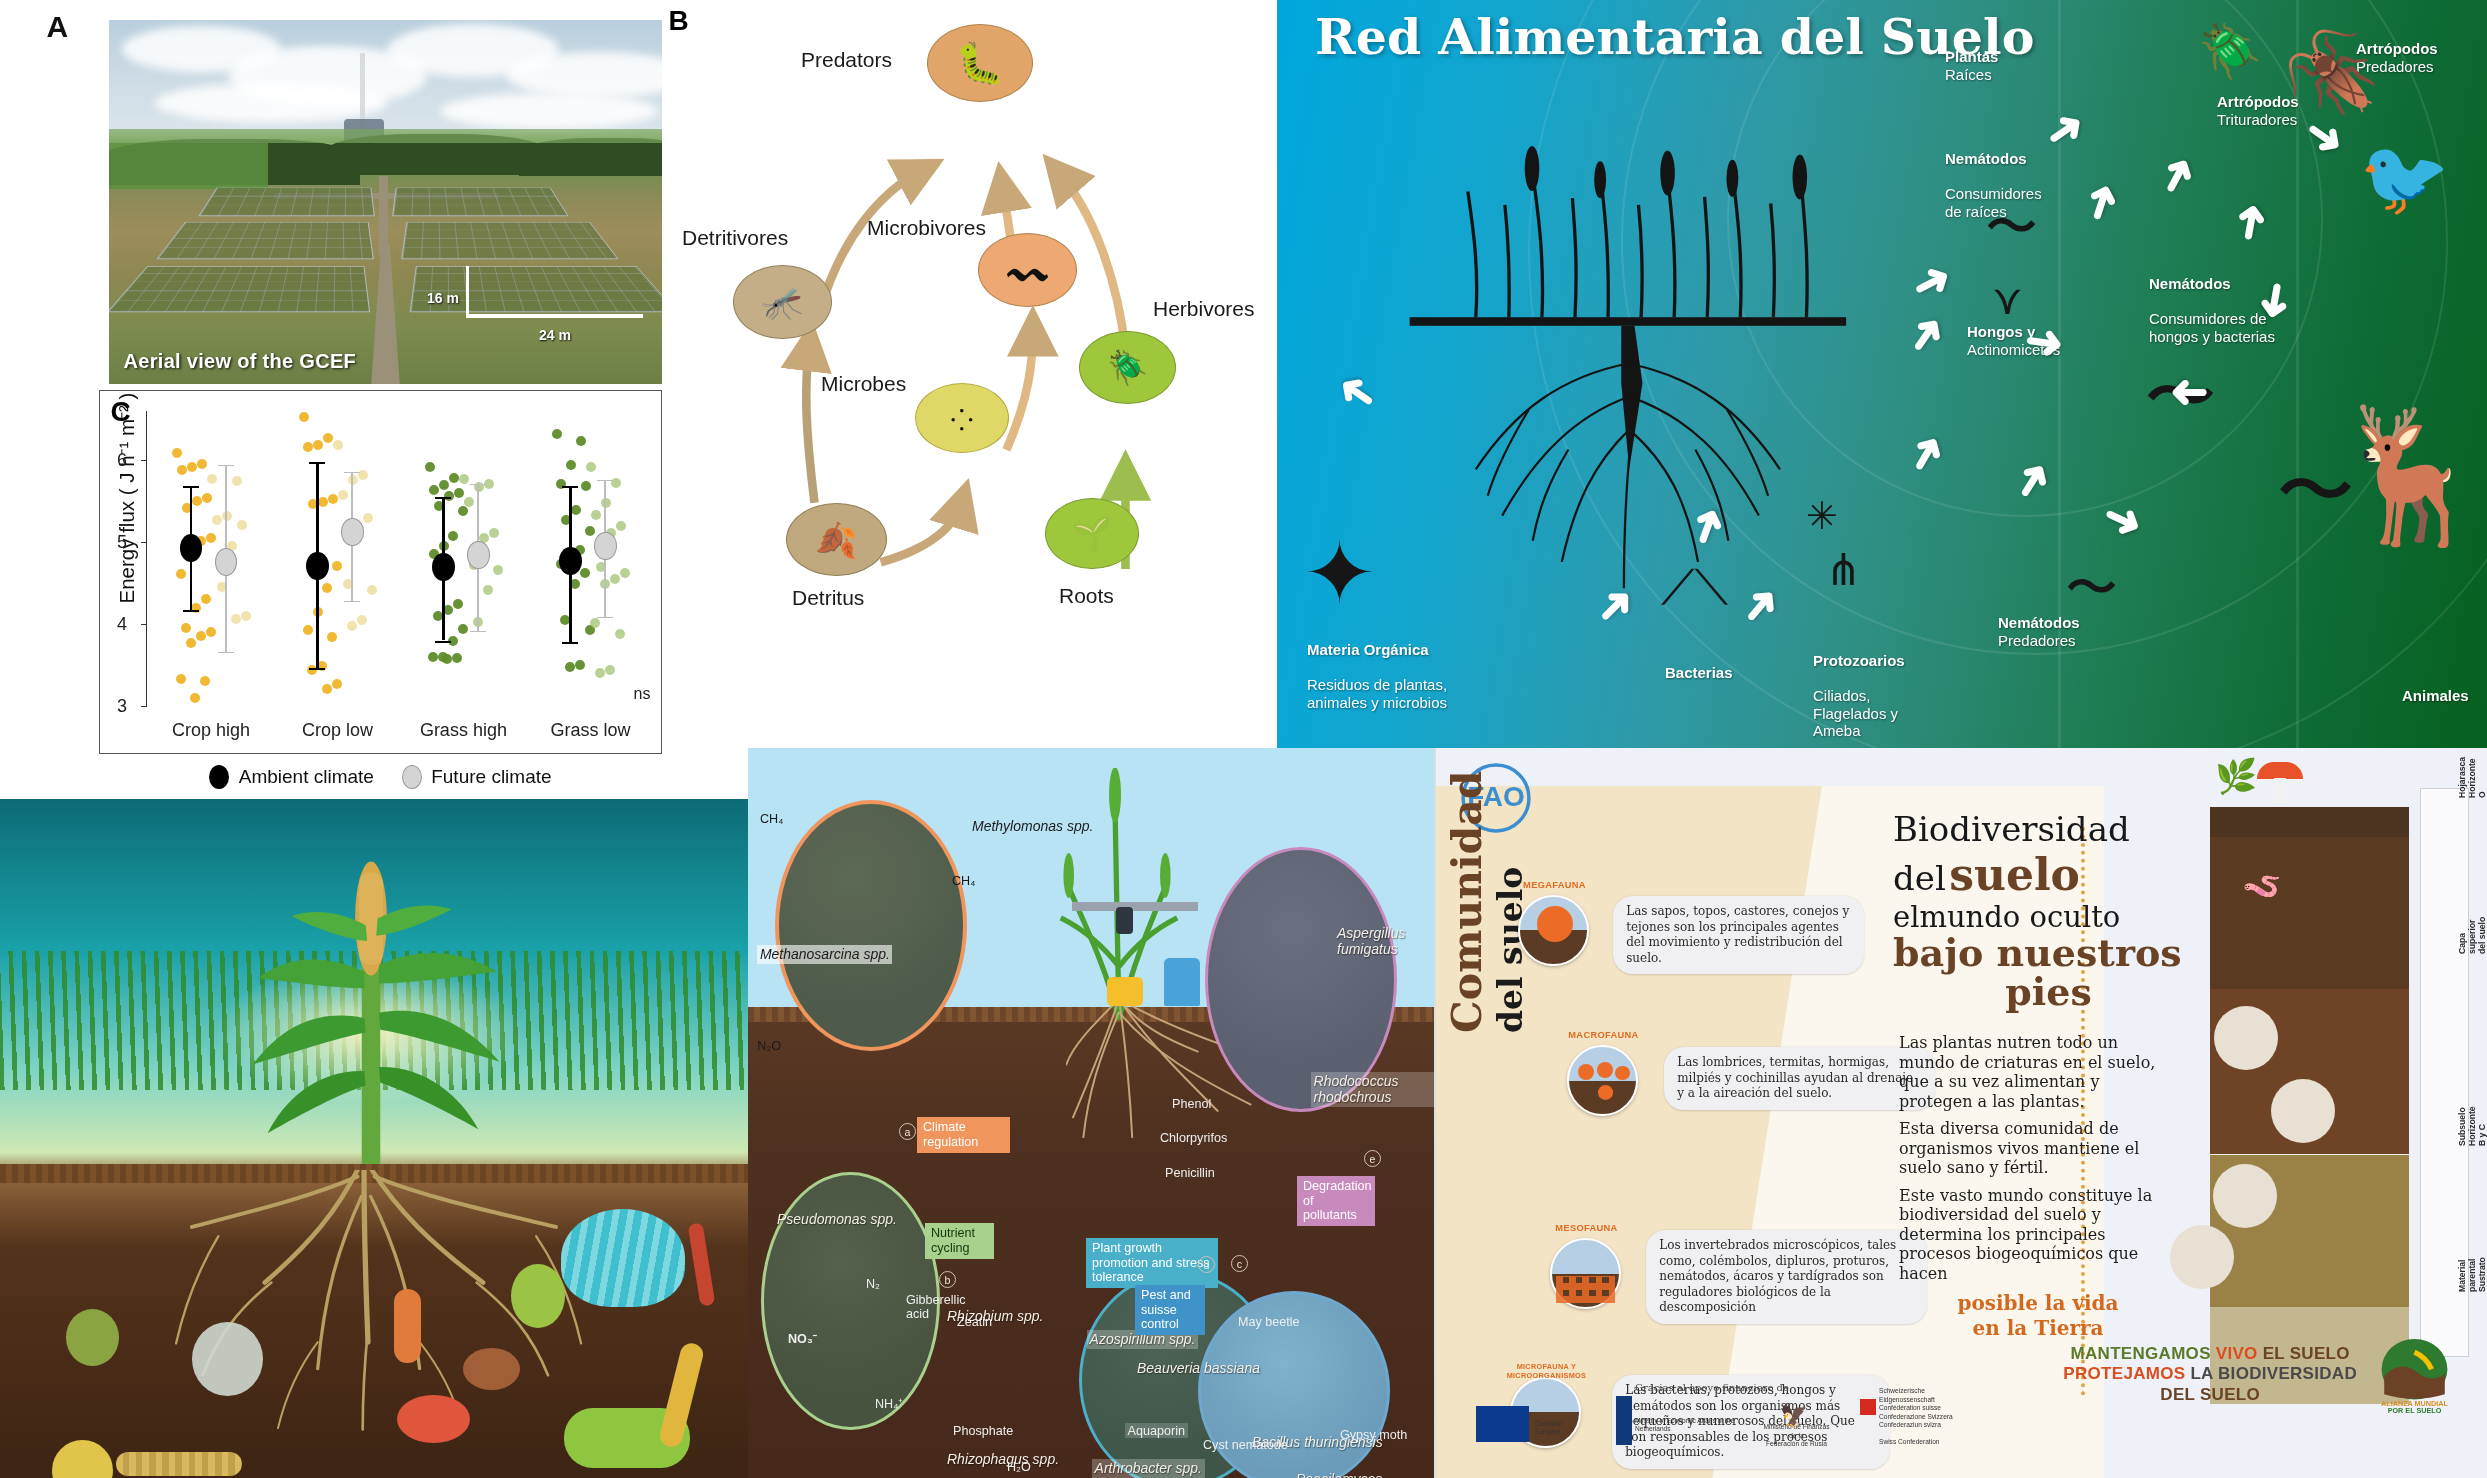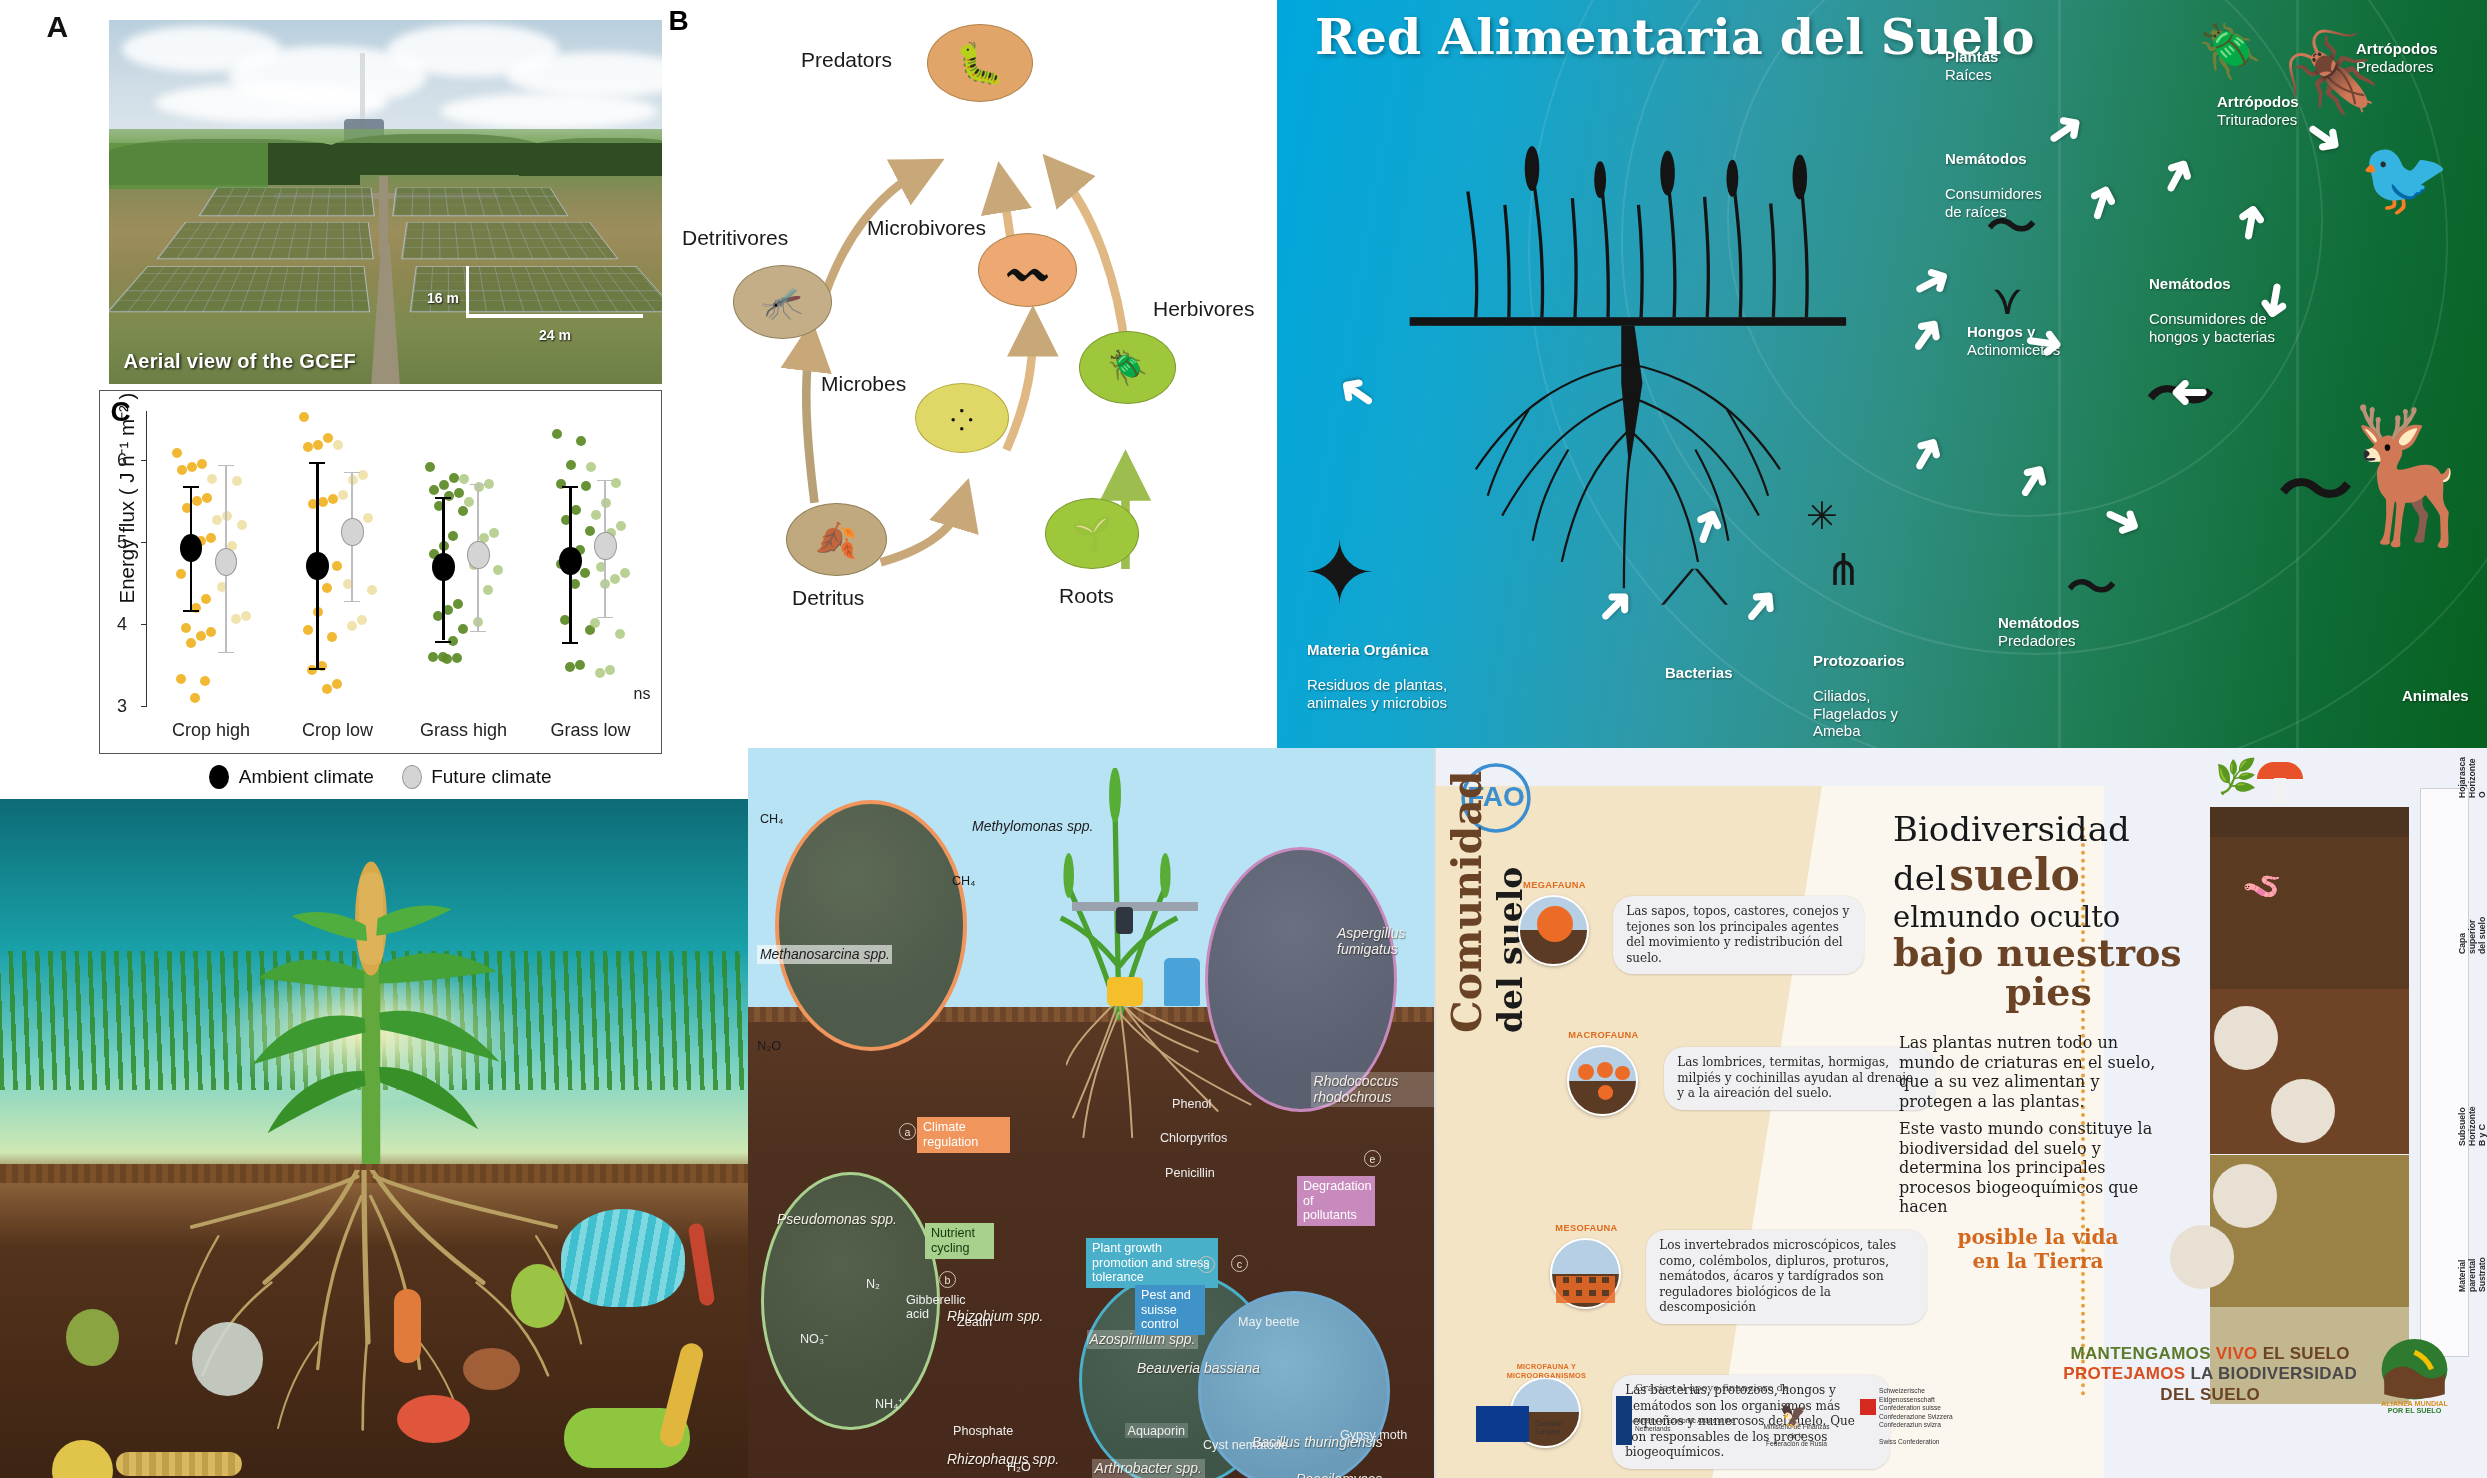--- a/index.html
+++ b/index.html
@@ -619,21 +619,21 @@
   <div class="rz-tag" style="left:169px;top:369px;background:#f0955b;width:93px;">Climate regulation</div>
   <div class="rz-letter" style="left:151px;top:375px;">a</div>
 
   <div class="rz-circle" style="left:13.2px;top:424px;width:179px;height:258px;border:3.3px solid #a9d18e;
               background:radial-gradient(circle at 45% 35%,#55614c,#47523f 70%);"></div>
   <div class="rz-name" style="left:29px;top:463px;">Pseudomonas spp.</div>
 
   <div class="rz-name" style="left:199px;top:560px;">Rhizobium spp.</div>
   <div class="rz-name" style="left:199px;top:703px;">Rhizophagus spp.</div>
   <div class="rz-chem" style="left:118px;top:529px;">N₂</div>
-  <div class="rz-chem" style="left:52px;top:582px;">NO₃⁻</div>
+  <div class="rz-chem" style="left:40px;top:582px;font-weight:bold;">NO₃⁻</div>
   <div class="rz-chem" style="left:127px;top:647px;">NH₄⁺</div>
   <div class="rz-tag" style="left:177px;top:475px;background:#a9d18e;color:#16350c;width:69px;">Nutrient cycling</div>
   <div class="rz-letter" style="left:191px;top:523px;">b</div>
 
   <div class="rz-circle" style="left:331px;top:523px;width:199px;height:218px;border:3.3px solid #4aafc8;
               background:radial-gradient(circle at 40% 30%,#4d6356,#3f5548 70%);"></div>
   <div class="rz-tag" style="left:338px;top:490px;background:#4aafc8;width:132px;">Plant growth promotion and stress tolerance</div>
   <div class="rz-letter" style="left:483px;top:507px;">c</div>
   <div class="rz-name" style="left:339px;top:582px;background:rgba(255,255,255,.25);padding:1.3px 2.6px;">Azospirillum spp.</div>
   <div class="rz-name" style="left:344px;top:711px;background:rgba(255,255,255,.25);padding:1.3px 2.6px;">Arthrobacter spp.</div>
@@ -723,20 +723,21 @@
     <div class="h1">Biodiversidad</div>
     <div><span class="h1">del</span>
          <span class="h2">suelo</span></div>
     <div><span class="h3">el</span><span class="h3">mundo oculto</span></div>
     <div class="h4">bajo nuestros</div>
     <div class="h4" style="text-align:center;">pies</div>
   </div>
 
   <div id="fao-body">
     <p>Las plantas nutren todo un mundo de criaturas en el suelo, que a su vez alimentan y protegen a las plantas.</p>
+    <p>Esta diversa comunidad de organismos vivos mantiene el suelo sano y fértil.</p>
     <p>Este vasto mundo constituye la biodiversidad del suelo y determina los principales procesos biogeoquímicos que hacen</p>
     <span class="orange" style="white-space:pre-line;">posible la vida
 en la Tierra</span>
   </div>
 
   <div id="fao-soilcol">
     <div style="position:absolute;left:26.5px;top:-26.5px;width:79px;height:40px;">
       <div style="position:absolute;left:20px;top:0;width:46px;height:17px;background:#e8522a;border-radius:23px 23px 0 0;"></div>
       <div style="position:absolute;left:37px;top:16px;width:12px;height:25px;background:#f2f2f2;"></div>
     </div>

